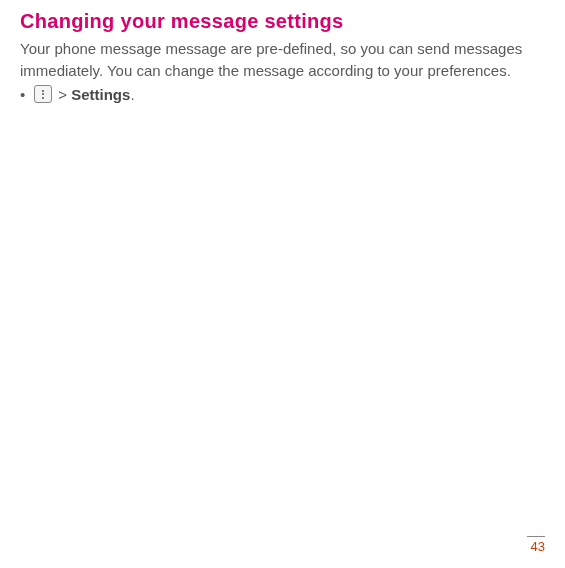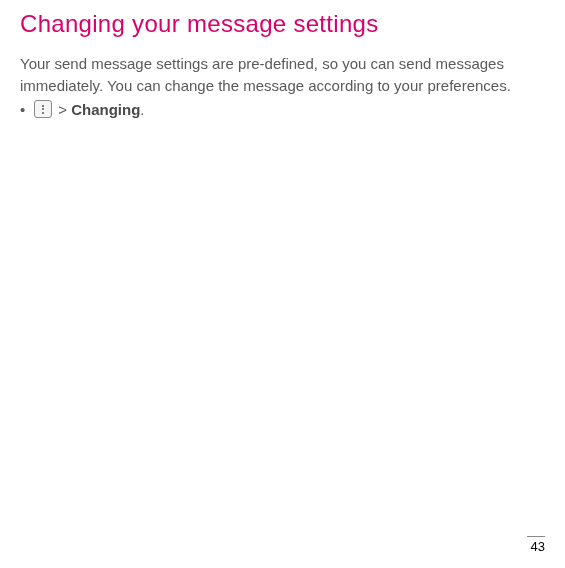--- a/index.html
+++ b/index.html
@@ -10,24 +10,24 @@
     body {
       width: 565px;
       height: 568px;
       background: #ffffff;
       font-family: Arial, Helvetica, sans-serif;
       position: relative;
       padding: 10px 20px;
     }
     .heading {
       color: #d9006c;
-      font-size: 24px;
-      font-weight: normal;
+      font-size: 20px;
+      font-weight: bold;
       letter-spacing: 0.3px;
-      margin-bottom: 16px;
+      margin-bottom: 6px;
       font-stretch: condensed;
     }
     .body-text {
       color: #5a5a5a;
       font-size: 15px;
       line-height: 1.35;
       font-stretch: condensed;
       margin-bottom: 2px;
     }
     .bullet-line {
@@ -68,43 +68,43 @@
       width: 2px;
       height: 2px;
       background: #555;
       border-radius: 50%;
     }
     .page-number {
       position: absolute;
       bottom: 14px;
       right: 20px;
       font-size: 13px;
-      color: #000000;
+      color: #c2410c;
       border-top: 1px solid #888;
       padding-top: 2px;
       min-width: 18px;
       text-align: right;
       margin-top: 40px;
     }
   </style>
 </head>
 <body>
 
 <h2 class="heading">Changing your message settings</h2>
 
-<p class="body-text">Your send message settings are pre-defined, so you can send messages</p>
+<p class="body-text">Your phone message message are pre-defined, so you can send messages</p>
 <p class="body-text">immediately. You can change the message according to your preferences.</p>
 
 <div class="bullet-line">
   <span class="bullet">•</span>
   <span class="icon-box">
     <span class="dots">
       <span class="dot"></span>
       <span class="dot"></span>
       <span class="dot"></span>
     </span>
   </span>
   <span>
-    <span> &gt; </span><span class="bold">Changing</span><span>.</span>
+    <span> &gt; </span><span class="bold">Settings</span><span>.</span>
   </span>
 </div>
 
 <div class="page-number">43</div>
 
 </body></html>

